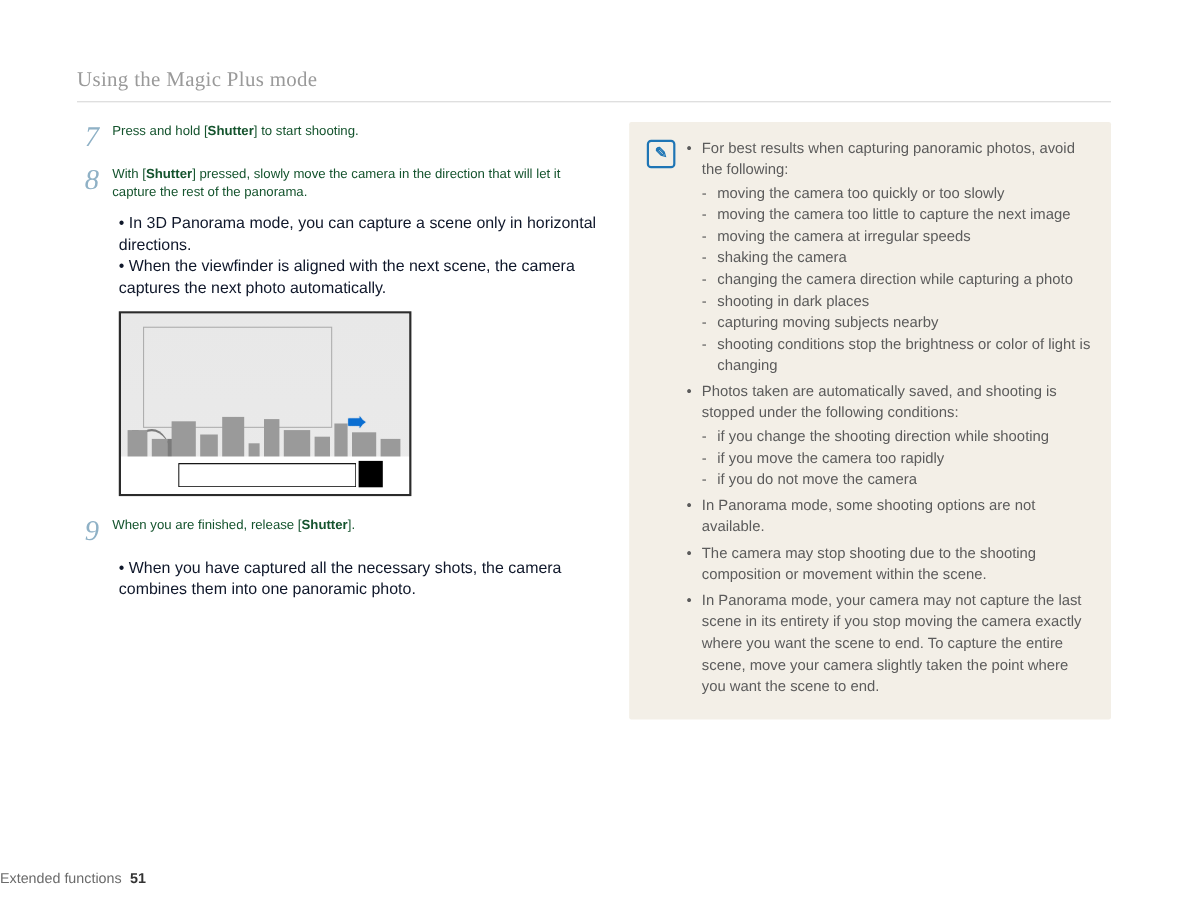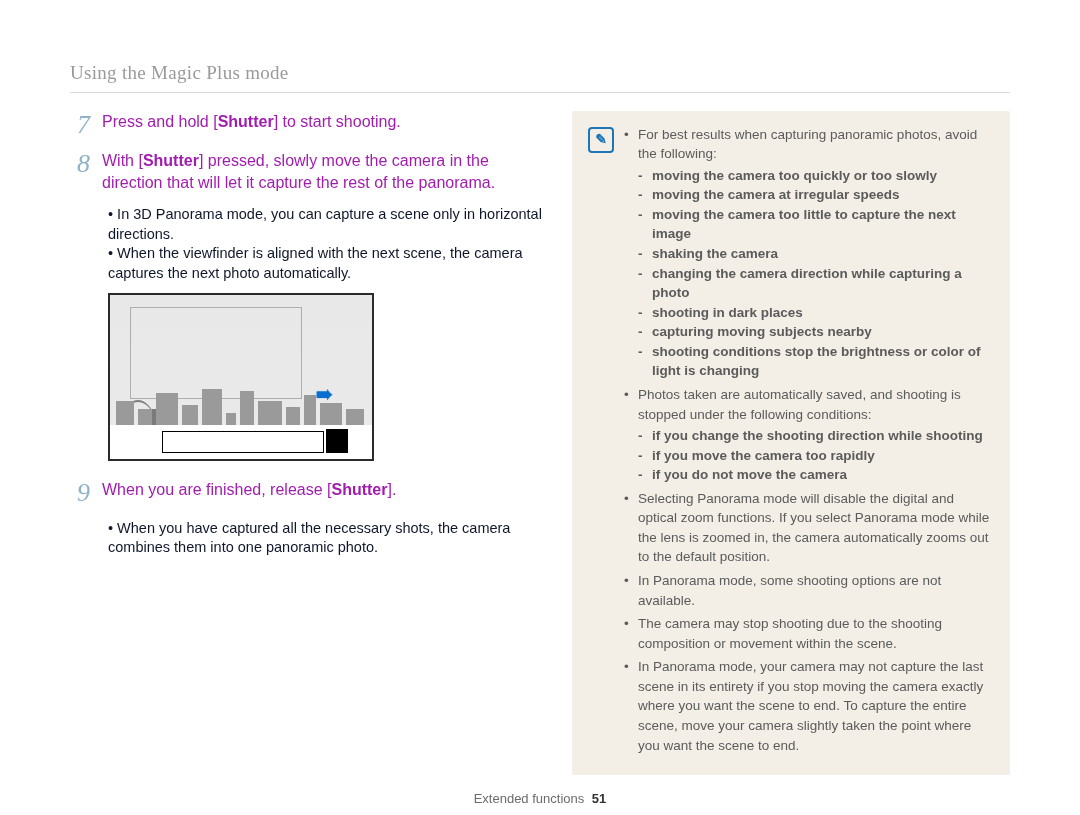--- a/index.html
+++ b/index.html
@@ -52,22 +52,22 @@
   .step-num {
     font-family: Georgia, 'Times New Roman', serif;
     font-style: italic;
     color: #8fb1c6;
     font-size: 26px;
     line-height: 1.05;
     min-width: 20px;
     text-align: right;
   }
   .step-body {
-    font-size: 16px;
-    color: #a21caf;
+    font-size: 12px;
+    color: #14532d;
   }
   .step-body .b { font-weight: bold; }
   .sub-bullets {
     margin: 4px 0 10px 38px;
     padding: 0;
     list-style: none;
     color: #0f172a;
     font-size: 14.5px;
   }
   .sub-bullets li::before {
@@ -147,27 +147,27 @@
     align-items: center;
     justify-content: center;
     font-weight: bold;
     font-size: 14px;
     margin-top: 2px;
   }
   .note-list { margin:0; padding:0; list-style:none; flex:1; }
   .note-list > li { position:relative; padding-left:14px; margin-bottom:4px; }
   .note-list > li::before { content:"•"; position:absolute; left:0; }
   .dash-list { margin:2px 0 4px 0; padding:0; list-style:none; }
-  .dash-list li { position:relative; padding-left:14px;font-weight:bold; }
+  .dash-list li { position:relative; padding-left:14px; }
   .dash-list li::before { content:"-"; position:absolute; left:0; }
   .footer {
     position: absolute;
     left: 0; right: 0;
     top: 790px;
-    text-align: center;
+    text-align: left;
     color: #6b6b6b;
     font-size: 13px;
   }
   .footer .pagenum { font-weight: bold; color:#333; margin-left:4px; }
 </style>
 </head>
 <body>
 
 <div class="page">
 
@@ -238,38 +238,37 @@
 
     <div class="col-right">
       <div class="note-box">
         <div class="note-row">
           <div class="note-icon">✎</div>
           <ul class="note-list">
             <li>
               <span>For best results when capturing panoramic photos, avoid the following:</span>
               <ul class="dash-list">
                 <li>moving the camera too quickly or too slowly</li>
+                <li>moving the camera too little to capture the next image</li>
                 <li>moving the camera at irregular speeds</li>
-                <li>moving the camera too little to capture the next image</li>
                 <li>shaking the camera</li>
                 <li>changing the camera direction while capturing a photo</li>
                 <li>shooting in dark places</li>
                 <li>capturing moving subjects nearby</li>
                 <li>shooting conditions stop the brightness or color of light is changing</li>
               </ul>
             </li>
             <li>
               <span>Photos taken are automatically saved, and shooting is stopped under the following conditions:</span>
               <ul class="dash-list">
                 <li>if you change the shooting direction while shooting</li>
                 <li>if you move the camera too rapidly</li>
                 <li>if you do not move the camera</li>
               </ul>
             </li>
-            <li>Selecting Panorama mode will disable the digital and optical zoom functions. If you select Panorama mode while the lens is zoomed in, the camera automatically zooms out to the default position.</li>
             <li>In Panorama mode, some shooting options are not available.</li>
             <li>The camera may stop shooting due to the shooting composition or movement within the scene.</li>
             <li>In Panorama mode, your camera may not capture the last scene in its entirety if you stop moving the camera exactly where you want the scene to end. To capture the entire scene, move your camera slightly taken the point where you want the scene to end.</li>
           </ul>
         </div>
       </div>
     </div>
 
   </div>
 

